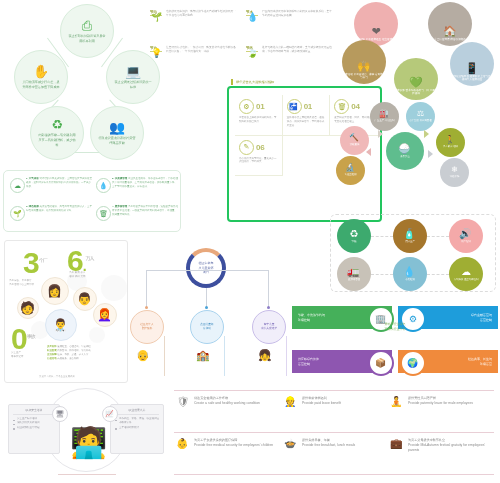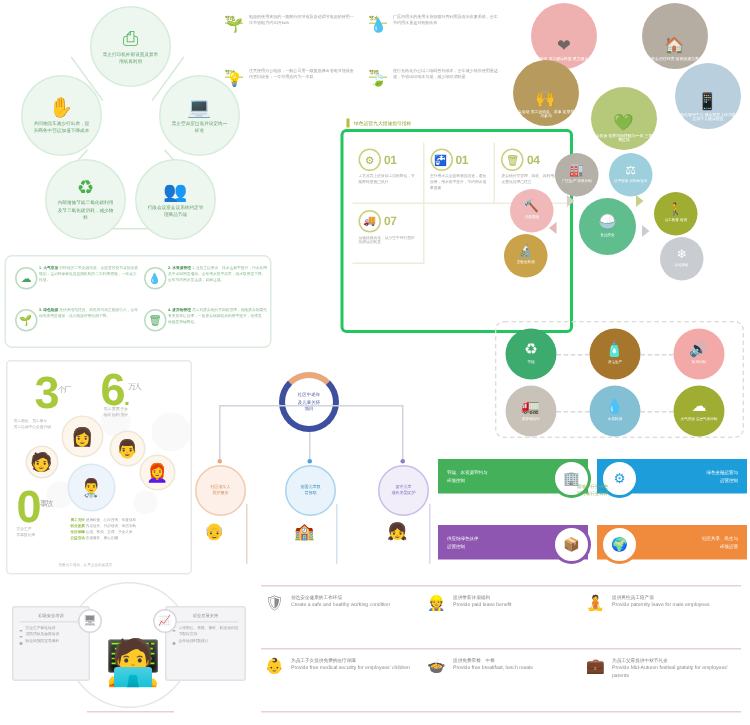--- a/index.html
+++ b/index.html
@@ -218,24 +218,24 @@
     </div>
     <div class="g9cell">
       <div class="g9head">
         <div class="g9ic">🗑</div>
         <div class="g9num">04</div>
       </div>
       <div class="g9txt">废弃物分类管理，回收、再利用及无害化处理已建立</div>
     </div>
     <div class="g9cell">
       <div class="g9head">
-        <div class="g9ic">🚚</div>
-        <div class="g9num">07</div>
+        <div class="g9ic">✎</div>
+        <div class="g9num">06</div>
       </div>
-      <div class="g9txt">运输路线优化，减少空车环行里程及燃油消耗量</div>
+      <div class="g9txt">办公用品采购节约化，量化减少一次性用品，节约开支</div>
     </div>
   </div>
 </div>
 
 <div class="panel" id="p4">
   <div class="h5n" style="left:12px;top:2px;width:44px;height:44px;background:#efb0b0;">
     <div class="ti">❤</div>
     <div class="t">健康管理
 员工健康检查
 建立健康档案</div>

